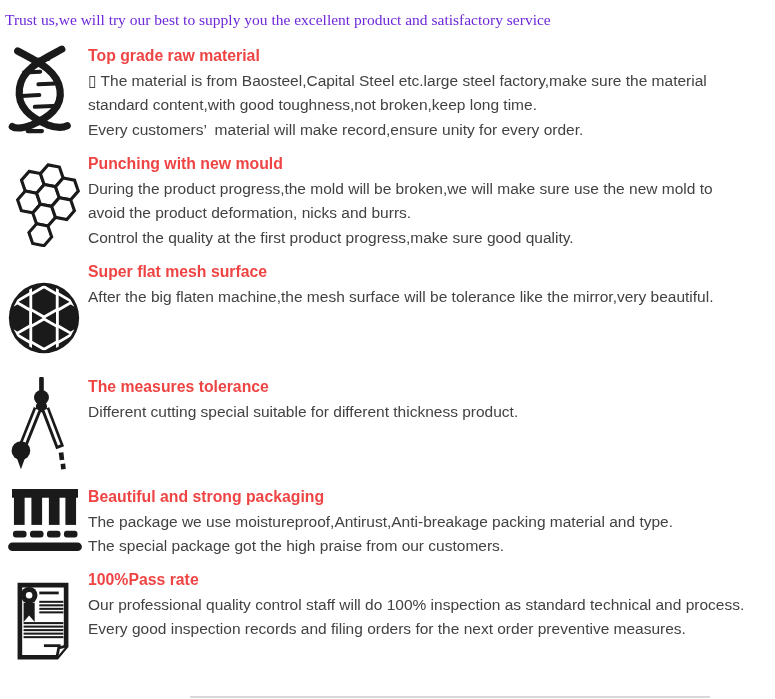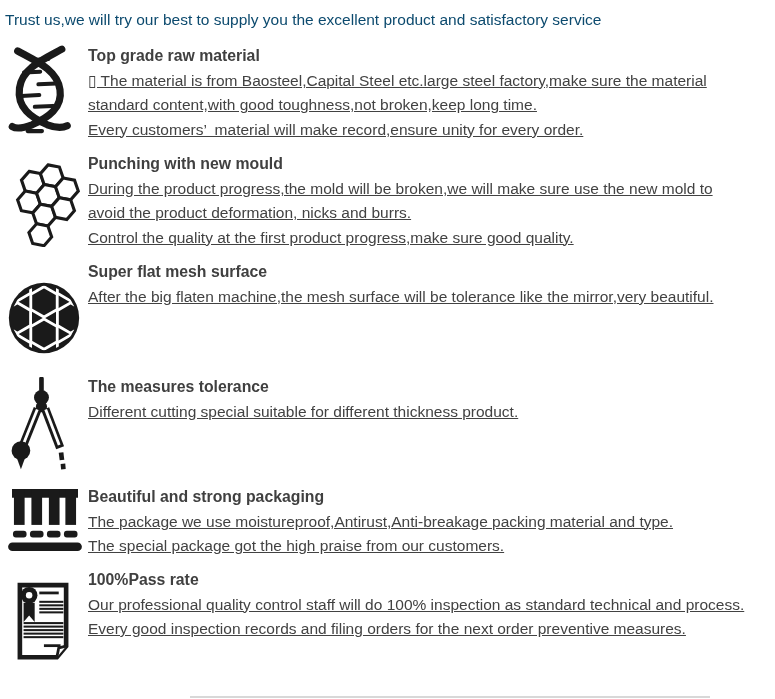--- a/index.html
+++ b/index.html
@@ -2,30 +2,30 @@
 <html><head>
 <meta charset="utf-8">
 <style>
   html,body{margin:0;padding:0;}
   body{
     width:775px;height:699px;overflow:hidden;background:#ffffff;
     font-family:"Liberation Sans",sans-serif;color:#3f3f3f;position:relative;
   }
   .page{position:relative;width:775px;height:699px;}
   .header{
-    padding:8px 0 12px 5px;font-size:15.5px;line-height:24px;color:#0c4a6e;
+    padding:8px 0 12px 5px;font-size:15.5px;line-height:24px;color:#6d28d9;font-family:Liberation Serif, serif;
   }
   .feature{display:flex;margin-bottom:9px;}
   .icon-col{width:88px;flex:none;box-sizing:border-box;padding-left:6px;}
   .text-col{flex:1;max-width:657px;font-size:15.5px;line-height:24.5px;color:#424242;}
   .text-col h3{
-    margin:0;font-size:15.8px;line-height:24.5px;font-weight:700;color:#404040;
+    margin:0;font-size:15.8px;line-height:24.5px;font-weight:700;color:#ef4444;
     font-family:"Liberation Sans",sans-serif;
   }
-  .text-col p{margin:0;text-decoration:underline;}
+  .text-col p{margin:0;}
   .icon{display:inline-block;}
   .icon-dna{margin-top:0;}
   .icon-comb{margin-top:3px;}
   .icon-ball{margin-top:14px;}
   .icon-compass{margin-top:2px;}
   .icon-pack{margin-top:4px;}
   .icon-cert{margin-top:6px;}
   .bottom-divider{
     position:absolute;left:190px;bottom:1px;width:520px;height:2px;background:#d8d8d8;
   }

